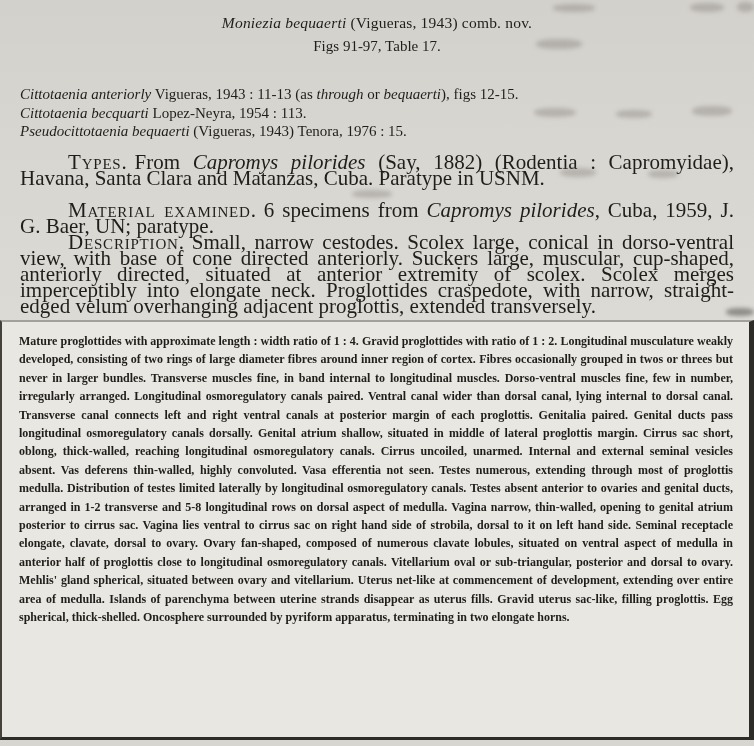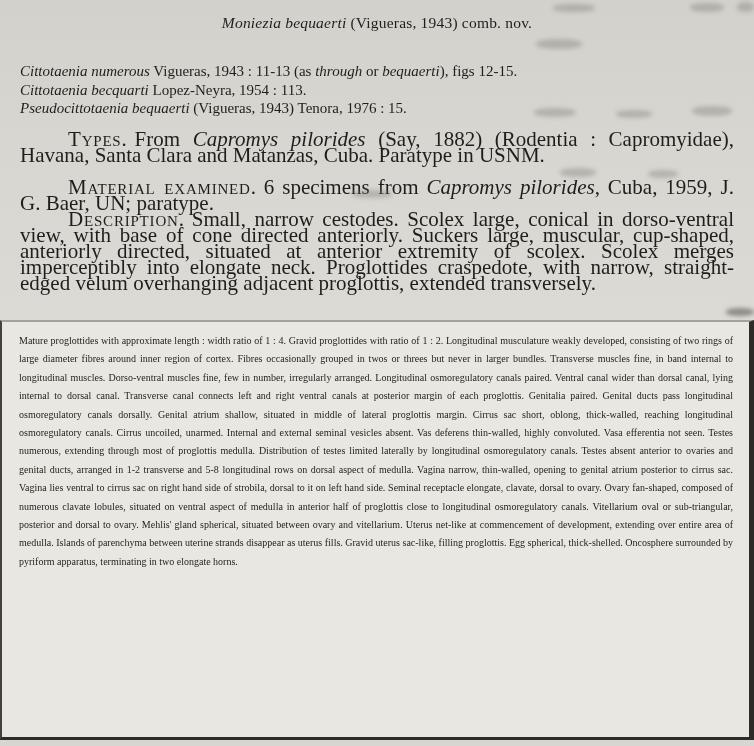--- a/index.html
+++ b/index.html
@@ -70,37 +70,39 @@
     box-sizing: border-box;
     background: #e9e7e2;
     border-top: 2px solid rgba(106, 103, 96, 0.55);
     border-left: 2px solid #45423c;
     border-right: 5px solid #2e2c28;
     border-bottom: 3px solid #2e2c28;
     padding: 10px 16px 0 17px;
     overflow: hidden;
   }
   .desc-block {
-    font-size: 10px; line-height: 18.4px;
+    font-size: 12px; line-height: 18.4px;
     text-align: justify;
     margin: 0;
+    font-weight: bold;
   }
 </style>
 </head>
 <body>
 
 <div class="page">
 
   <div class="upper">
 
     <div class="title-line"><span class="it">Moniezia bequaerti</span><span> (Vigueras, 1943) comb. nov.</span></div>
 
+    <div class="figs-line">Figs 91-97, Table 17.</div>
 
     <div class="synonymy">
-      <div class="syn-entry"><span class="it">Cittotaenia numerous</span><span> Vigueras, 1943 : 11-13 (as </span><span class="it">through</span><span> or </span><span class="it">bequaerti</span><span>), figs 12-15.</span></div>
+      <div class="syn-entry"><span class="it">Cittotaenia anteriorly</span><span> Vigueras, 1943 : 11-13 (as </span><span class="it">through</span><span> or </span><span class="it">bequaerti</span><span>), figs 12-15.</span></div>
       <div class="syn-entry"><span class="it">Cittotaenia becquarti</span><span> Lopez-Neyra, 1954 : 113.</span></div>
       <div class="syn-entry"><span class="it">Pseudocittotaenia bequaerti</span><span> (Vigueras, 1943) Tenora, 1976 : 15.</span></div>
     </div>
 
     <p class="para indented gap-lg"><span class="sc">Types.</span><span>From </span><span class="it">Capromys pilorides</span><span> (Say, 1882) (Rodentia : Capromyidae), Havana, Santa Clara and Matanzas, Cuba.  Paratype in USNM.</span></p>
 
     <p class="para indented gap-sm"><span class="sc">Material examined.</span><span>6 specimens from </span><span class="it">Capromys pilorides</span><span>, Cuba, 1959, J. G. Baer, UN; paratype.</span></p>
 
     <p class="para indented"><span class="sc">Description.</span><span>Small, narrow cestodes.  Scolex large, conical in dorso-ventral view, with base of cone directed anteriorly.  Suckers large, muscular, cup-shaped, anteriorly directed, situated at anterior extremity of scolex.  Scolex merges imperceptibly into elongate neck.  Proglottides craspedote, with narrow, straight-edged velum overhanging adjacent proglottis, extended transversely.</span></p>
 

